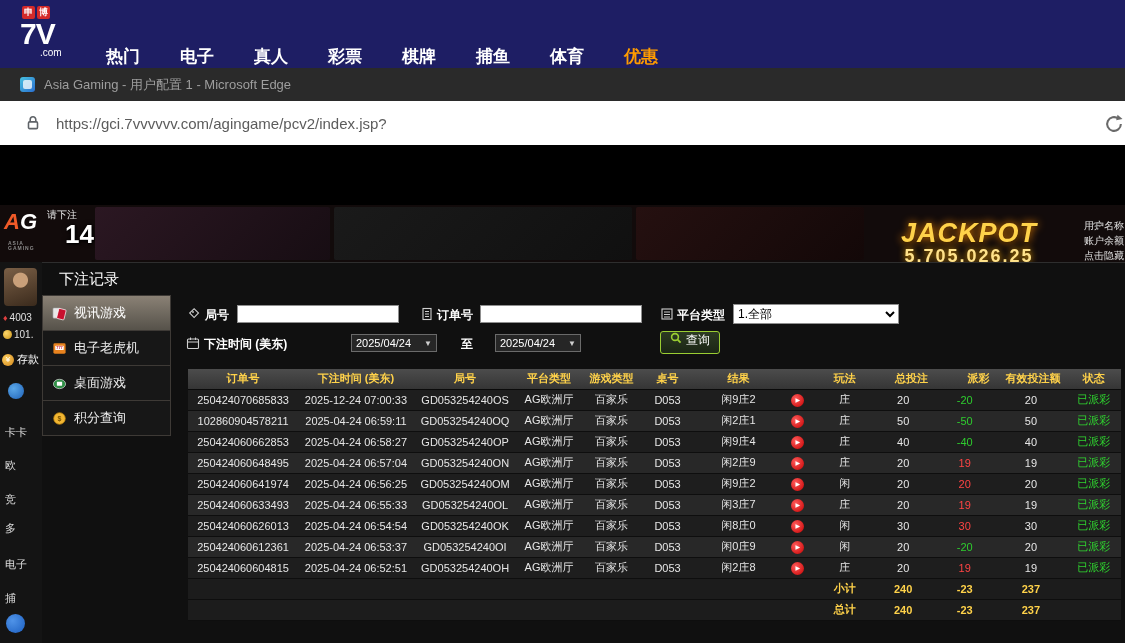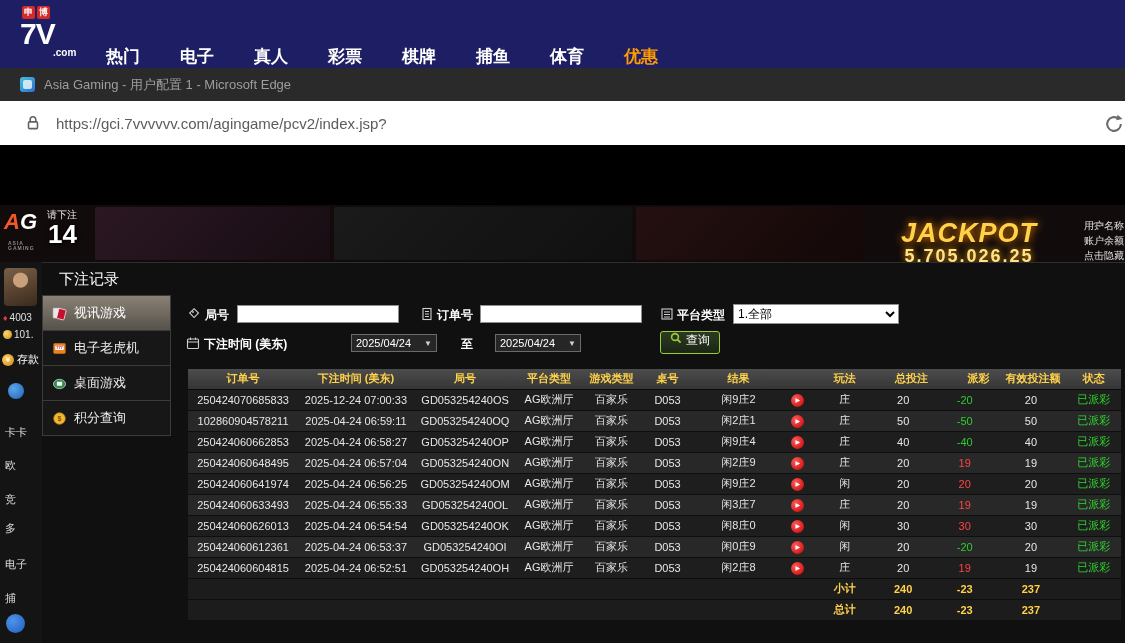--- a/index.html
+++ b/index.html
@@ -5,21 +5,21 @@
   * { margin:0; padding:0; box-sizing:border-box; }
   body { font-family:"Liberation Sans","DejaVu Sans",sans-serif; background:#000; }
   .page { position:relative; width:1125px; height:643px; background:#000; overflow:hidden; }
 
   
   .topnav { position:absolute; top:0; left:0; width:100%; height:68px; background:#1e1e64; }
   .logo { position:absolute; left:20px; top:6px; width:70px; height:56px; cursor:pointer; }
   .logo-badges { display:flex; gap:2px; margin-left:2px; }
   .logo-badge { width:13px; height:13px; background:#d42a2a; border-radius:2px; color:#fff; font-size:9px; line-height:13px; text-align:center; font-weight:bold; }
   .logo-main { font-size:30px; font-weight:900; color:#fff; line-height:1.0; letter-spacing:-1px; }
-  .logo-com { position:absolute; left:33px; top:41px; font-size:10px; font-weight:bold; color:#fff; letter-spacing:0; }
+  .logo-com { position:absolute; left:20px; top:41px; font-size:10px; font-weight:normal; color:#fff; letter-spacing:0; }
   .nav-items { position:absolute; left:106px; top:0; height:68px; display:flex; align-items:flex-end; gap:40px; }
   .nav-item { color:#fff; font-size:17px; font-weight:bold; cursor:pointer; white-space:nowrap; }
   .nav-item.hl { color:#ff9c00; }
 
   
   .titlebar { position:absolute; top:68px; left:0; width:100%; height:33px; background:#2a2a2a; display:flex; align-items:center; padding-left:20px; }
   .win-icon { width:15px; height:15px; border-radius:3px; background:linear-gradient(135deg,#46c0e0,#2a6fd0); display:inline-block; position:relative; }
   .win-icon::after { content:""; position:absolute; left:3px; top:3px; width:9px; height:9px; background:rgba(255,255,255,.75); border-radius:2px; }
   .win-title { color:#9e9e9e; font-size:13px; margin-left:9px; }
 
@@ -35,21 +35,21 @@
   
   .banner { position:absolute; top:60px; left:0; width:100%; height:57px; background:#120b0b; overflow:visible; }
   .banner-img { position:absolute; top:2px; height:53px; border-radius:2px; }
   .bimg-a { left:95px; width:235px; background:linear-gradient(135deg,#2b1722,#170d13); }
   .bimg-b { left:334px; width:298px; background:linear-gradient(135deg,#1a1a1a,#101010); }
   .bimg-c { left:636px; width:228px; background:linear-gradient(135deg,#251010,#130808); }
   .ag-logo { position:absolute; left:4px; top:6px; font-size:22px; font-weight:900; font-style:italic; line-height:1; }
   .ag-a { color:#f05a28; } .ag-g { color:#fff; }
   .ag-sub { position:absolute; left:4px; top:30px; font-size:5px; color:#8a8a8a; letter-spacing:1px; font-style:normal; }
   .bet-prompt { position:absolute; left:47px; top:3px; font-size:10px; color:#e8e8e8; }
-  .countdown { position:absolute; left:48px; top:14px; font-size:26px; font-weight:bold; color:#fff; text-shadow:1px 1px 2px #000,0 0 5px #000; }
+  .countdown { position:absolute; left:65px; top:14px; font-size:26px; font-weight:bold; color:#fff; text-shadow:1px 1px 2px #000,0 0 5px #000; }
   .jackpot { position:absolute; right:88px; top:15px; text-align:center; }
   .jackpot-label { font-size:27px; font-weight:900; font-style:italic; color:#ffd24a; letter-spacing:1px; text-shadow:0 0 9px #ff8c00,0 1px 2px #000; line-height:1; }
   .jackpot-value { font-size:18px; font-weight:bold; color:#ffe28a; letter-spacing:2px; text-shadow:0 0 7px #ffae00; line-height:1.1; }
   .banner-links { position:absolute; right:1px; top:13px; }
   .banner-link { display:block; font-size:10px; color:#e0e0e0; line-height:15px; white-space:nowrap; cursor:pointer; }
   .signal-icon { position:absolute; right:20px; top:-1px; }
 
   
   .leftstrip { position:absolute; top:117px; left:0; width:42px; height:381px; background:#141414; }
   .avatar { position:absolute; left:4px; top:6px; width:33px; height:38px; border-radius:4px;

